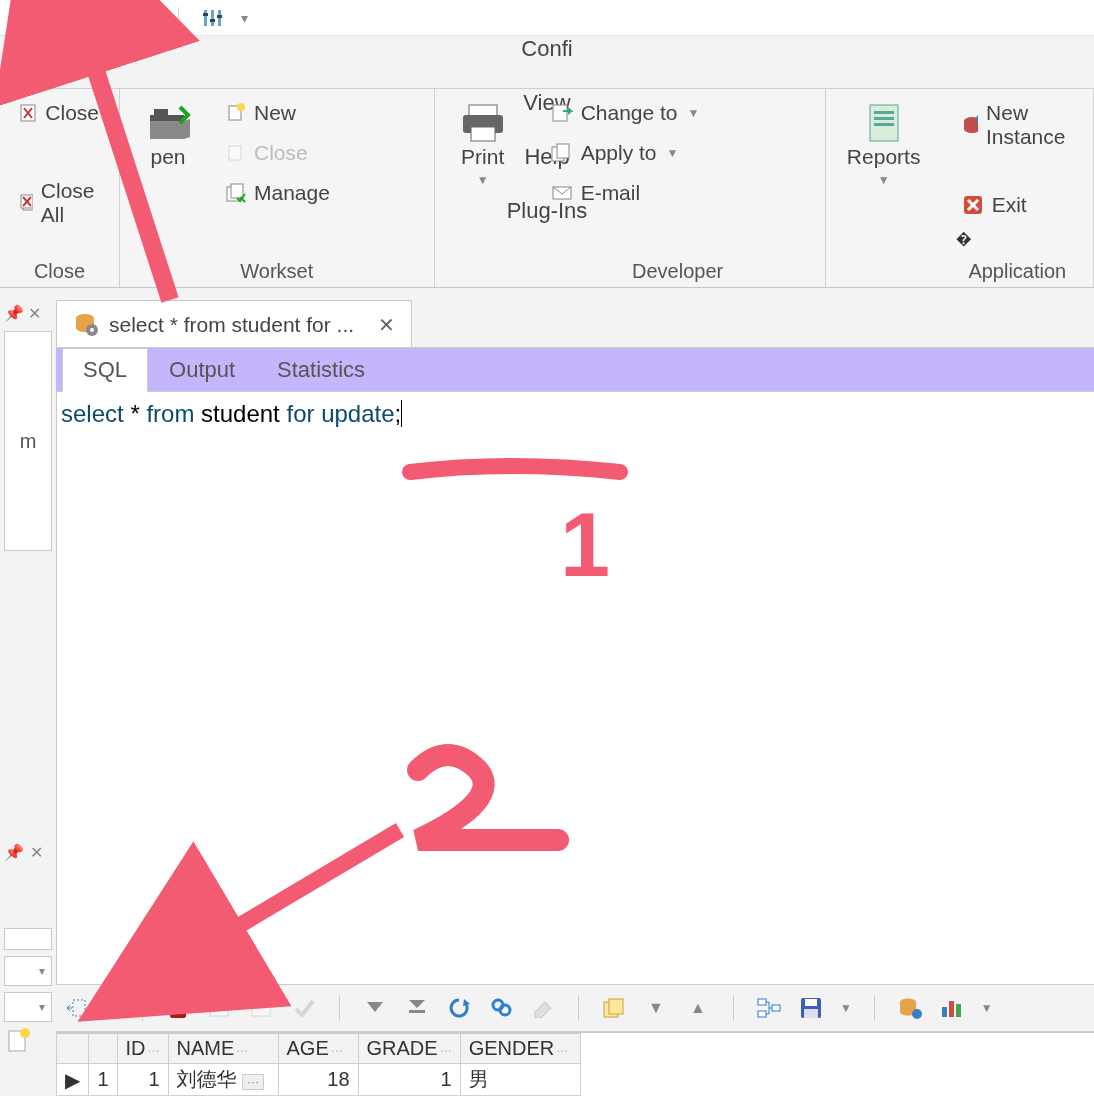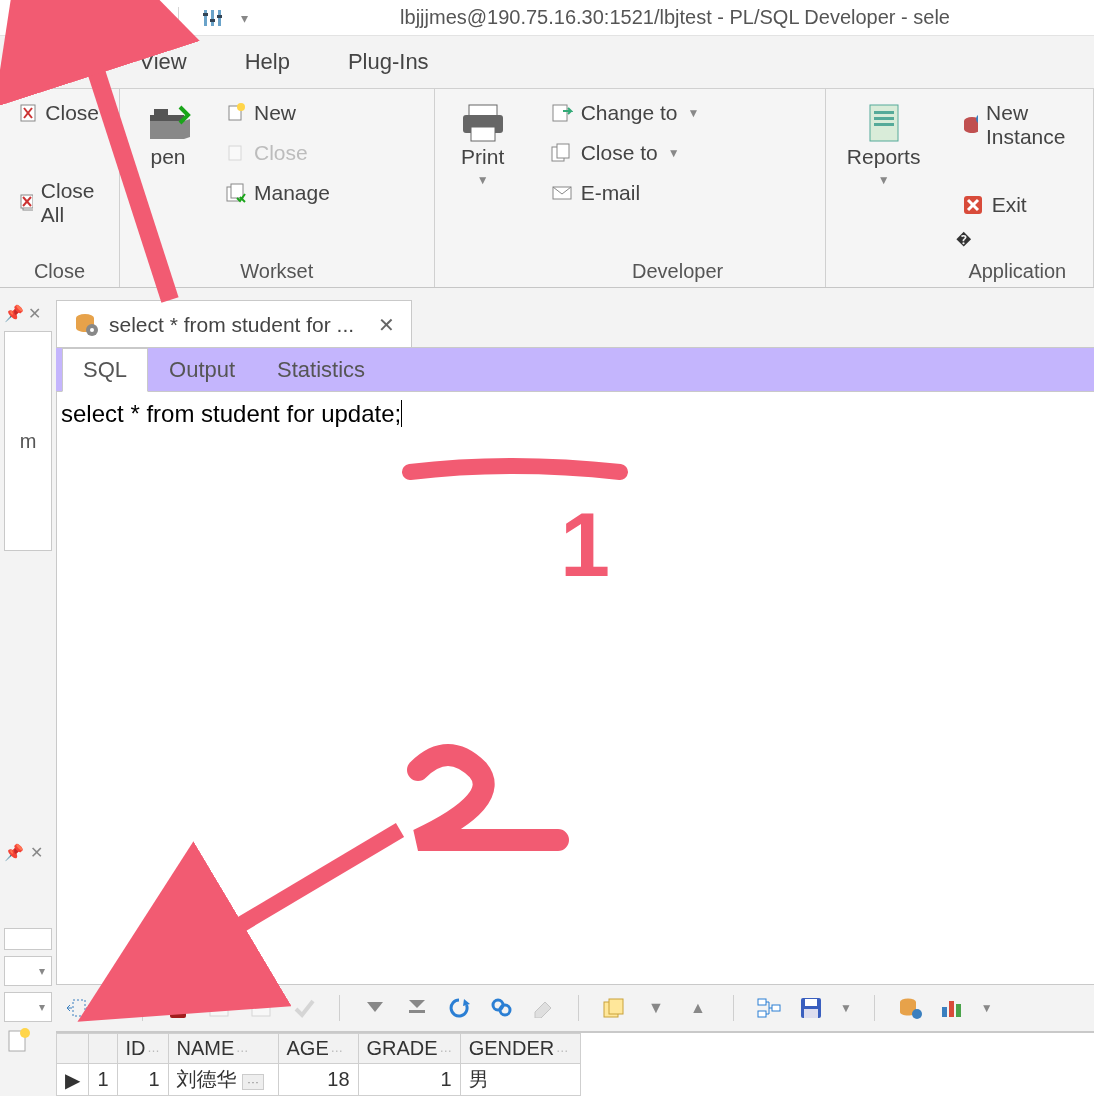--- a/index.html
+++ b/index.html
@@ -2,21 +2,21 @@
 <html><head>
 <meta charset="utf-8">
 <style>
   *{box-sizing:border-box;margin:0;padding:0;font-family:"Segoe UI",Arial,sans-serif;}
   body{background:#f3f3f3;width:1094px;height:1096px;overflow:hidden;color:#333;position:relative;}
   
   .quickbar{height:36px;background:#fff;border-bottom:1px solid #e3e3e3;display:flex;align-items:center;padding:0 10px;gap:18px;}
   .quickbar .sep{width:1px;height:22px;background:#d6d6d6;margin:0 4px;}
   .title-text{flex:1;text-align:center;font-size:20px;color:#555;white-space:nowrap;overflow:hidden;}
   
-  .menubar{height:52px;display:flex;align-items:center;gap:58px;padding:0 30px;font-size:22px;color:#444;}
+  .menubar{height:52px;display:flex;align-items:center;gap:28px;padding:0 30px;font-size:22px;color:#444;flex-direction:column;}
   
   .ribbon{display:flex;border-top:1px solid #d0d0d0;border-bottom:1px solid #c6c6c6;background:#f5f5f5;height:200px;}
   .ribbon-group{border-right:1px solid #d0d0d0;display:flex;flex-direction:column;justify-content:space-between;padding:8px 14px 4px 14px;}
   .ribbon-group .label{font-size:20px;color:#555;text-align:center;margin-top:6px;}
   .rbtn{display:flex;align-items:center;gap:8px;font-size:21px;color:#444;padding:4px 6px;cursor:default;}
   .rbtn.disabled{color:#bcbcbc;}
   .rbtn .drop{font-size:12px;color:#888;margin-left:2px;}
   .bigbtn{display:flex;flex-direction:column;align-items:center;font-size:21px;color:#444;padding:4px 10px;}
   .bigbtn .drop{font-size:12px;color:#888;margin-top:4px;}
   .col{display:flex;flex-direction:column;gap:8px;}
@@ -25,21 +25,21 @@
   .left-sliver{position:absolute;left:0;top:300px;width:56px;bottom:0;background:#f3f3f3;}
   
   .doc-area{position:absolute;left:56px;top:300px;right:0;bottom:0;display:flex;flex-direction:column;}
   .doc-tabs{height:48px;display:flex;align-items:flex-end;background:#f3f3f3;border-bottom:1px solid #c9c9c9;}
   .doc-tab{display:flex;align-items:flex-end;gap:10px;background:#fff;border:1px solid #c9c9c9;border-bottom:none;padding:10px 16px;font-size:21px;color:#444;}
   .sub-tabs{height:44px;display:flex;align-items:center;background:#c4b5fd;border-bottom:1px solid #c9c9c9;padding-left:6px;}
   .sub-tab{padding:8px 20px;font-size:22px;color:#555;border:1px solid transparent;}
   .sub-tab.active{border:1px solid #c9c9c9;border-bottom:1px solid #fff;background:#fff;margin-bottom:-1px;}
   
   .editor{flex:1;background:#fff;border-left:1px solid #c9c9c9;font-family:Consolas,monospace;font-size:24px;padding:8px 4px;position:relative;white-space:pre;}
-  .kw{color:#000000;}
+  .kw{color:#0c4a6e;}
   .plain{color:#000;}
   .cursor{border-right:1px solid #000;}
   
   .result-bar{height:48px;background:#f3f3f3;border-top:1px solid #c9c9c9;border-bottom:1px solid #c9c9c9;display:flex;align-items:center;gap:16px;padding:0 10px;}
   .result-bar .vsep{width:1px;height:26px;background:#cfcfcf;margin:0 6px;}
   .tb-icon{width:26px;height:26px;display:flex;align-items:center;justify-content:center;color:#777;}
   .tb-icon.lock{color:#a11d1d;}
   
   .grid{background:#fff;border-top:1px solid #c9c9c9;}
   .grid table{border-collapse:collapse;}
@@ -86,21 +86,20 @@
     <svg width="22" height="22">
         <rect x="3" y="3" width="3" height="16" fill="#6aa3c9"></rect>
         <rect x="10" y="3" width="3" height="16" fill="#6aa3c9"></rect>
         <rect x="17" y="3" width="3" height="16" fill="#6aa3c9"></rect>
         <rect x="2" y="6" width="5" height="3" fill="#345"></rect>
         <rect x="9" y="12" width="5" height="3" fill="#345"></rect>
         <rect x="16" y="8" width="5" height="3" fill="#345"></rect>
       </svg>
   </span>
   <span style="color:#888;font-size:14px;">▾</span>
-  <div class="title-text">lbjjjmes@190.75.16.30:1521/lbjtest - PL/SQL Developer - sele</div>
 </div>
 
 <div class="menubar">
   <span>Confi</span>
   <span>View</span>
   <span>Help</span>
   <span>Plug-Ins</span>
 </div>
 
 <div class="ribbon">
@@ -189,21 +188,21 @@
             <path d="M12 8h8l-3-3m3 3l-3 3" stroke="#3a7" stroke-width="2" fill="none"></path>
           </svg>
         <span>Change to</span>
           <span class="drop">▼</span>
       </div>
       <div class="rbtn">
         <svg width="22" height="20">
             <rect x="1" y="4" width="12" height="14" fill="#fff" stroke="#888"></rect>
             <rect x="6" y="1" width="12" height="14" fill="#fff" stroke="#888"></rect>
           </svg>
-        <span>Close to</span>
+        <span>Apply to</span>
           <span class="drop">▼</span>
       </div>
       <div class="rbtn">
         <svg width="22" height="18">
             <rect x="2" y="3" width="18" height="12" fill="#fff" stroke="#888"></rect>
             <polyline points="2,3 11,10 20,3" fill="none" stroke="#888"></polyline>
           </svg>
         <span>E-mail</span>
       </div>
     </div>

